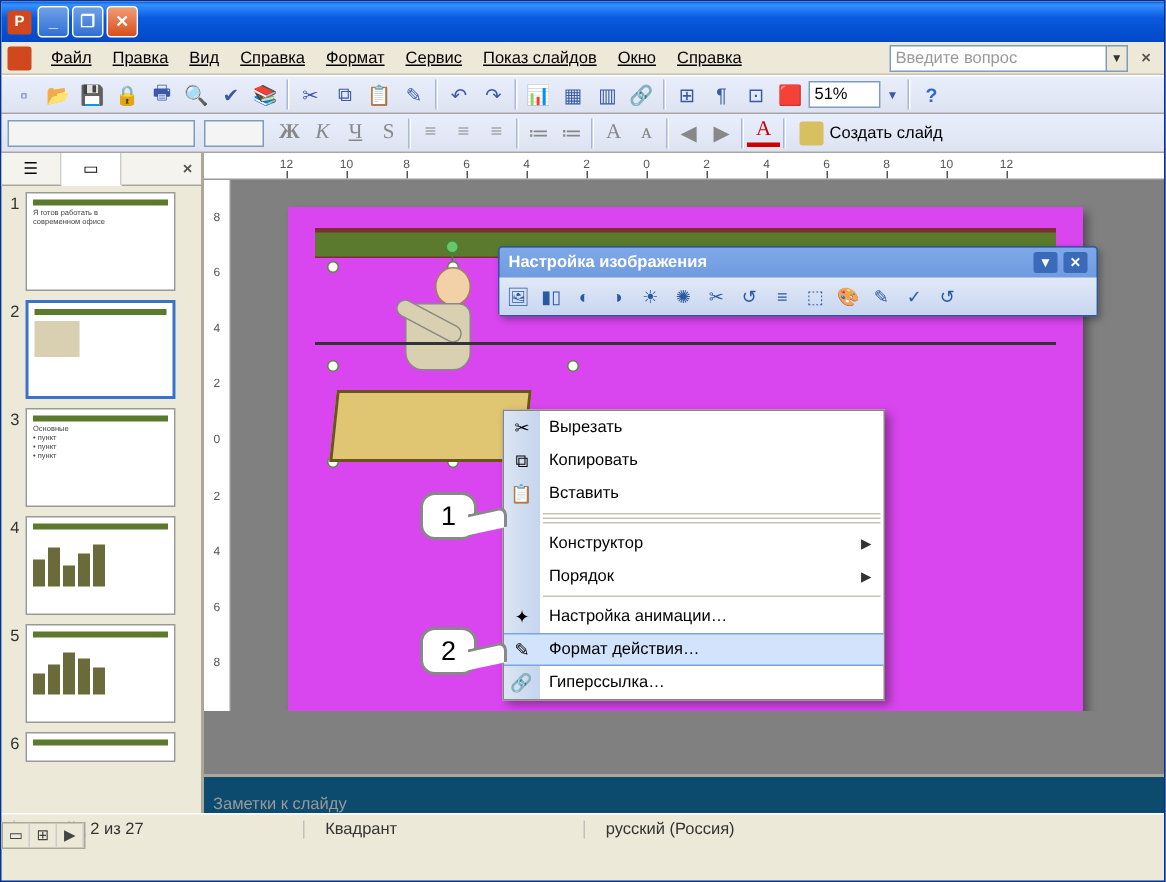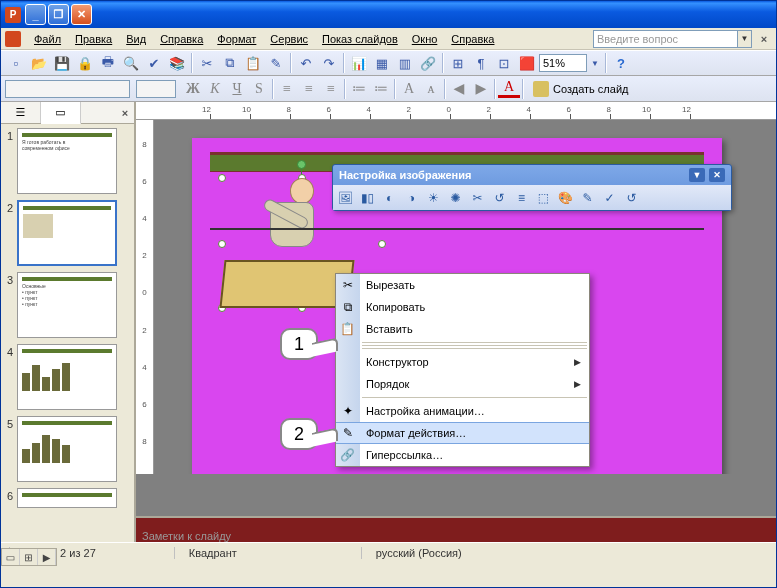--- a/index.html
+++ b/index.html
@@ -38,21 +38,21 @@
   .thumb-row { display:flex;margin-bottom:6px; }
   .thumb-num { width:14px;text-align:right;padding-right:4px;padding-top:2px;color:#333;font-size:11px; }
   .thumb { width:100px;height:66px;border:1px solid #999;background:#fff;padding:4px;position:relative;overflow:hidden; }
   .thumb.sel { border:2px solid #3973c9; }
   .thumb .bar { height:4px;background:#5b7a2e;margin-bottom:2px; }
   .thumb .txt { font-size:5px;color:#444;line-height:6px; }
   .thumb .tchart { display:flex;gap:2px;align-items:flex-end;height:30px;margin-top:8px; }
   .thumb .tchart div { width:8px;background:#6a6a3a; }
   .editor { flex:1;display:flex;flex-direction:column;background:#808080; }
   .hruler { height: 18px; background:#fff;border-bottom:1px solid #999;display:flex;overflow:hidden;padding-left:35px;font-size:8px;color:#555;align-items:flex-end; }
-  .hruler .tick { display:flex;flex-direction:column;align-items:flex-end; width:24px; }
+  .hruler .tick { display:flex;flex-direction:column;align-items:center; width:24px; }
   .hruler .tick .ln { width:1px;height:5px;background:#555; }
   .edit-mid { flex:1;display:flex;overflow:hidden; }
   .vruler { width: 18px; background:#fff;border-right:1px solid #999;display:flex;flex-direction:column;align-items:center;padding-top:20px;font-size:8px;color:#555; }
   .vruler .vt { height:21px;display:flex;flex-direction:column;align-items:center; }
   .canvas { flex:1;background:#808080;position:relative;padding:18px 0 0 38px; }
   .slide { width: 530px; height: 400px; background:#d946ef;box-shadow:3px 3px 6px rgba(0,0,0,.4);position:relative; }
   .greenbar { position:absolute;top:14px;left:18px;right:18px;height:20px;background:#5b7a2e;border-top:3px solid #7a3030;border-bottom:1px solid #7a3030; }
   .clipart { position:absolute;top:40px;left:30px;width:160px;height:130px; }
   .clipart .figure { width:100%;height:100%;position:relative; }
   .table { position:absolute;bottom:0;left:0;width:130px;height:48px;background:#e0c573;border:2px solid #6a5520;transform:skewX(-6deg); }
@@ -71,21 +71,21 @@
   .pt-arrow,.pt-close { color:#fff;font-weight:bold;background:#3a6ab8;border-radius:2px;width:16px;height:14px;display:flex;align-items:center;justify-content:center;margin-left:4px;font-size:9px; }
   .context-menu { position:absolute;top:135px;left:143px;width:255px;background:#fff;border:1px solid #8a867a;box-shadow:3px 3px 6px rgba(0,0,0,.35); }
   .cm-left { width:24px;background:linear-gradient(90deg,#dbe5f4,#c5d5ed);position:absolute;top:0;bottom:0;left:0; }
   .cm-item { height:22px;display:flex;align-items:center;padding-left:30px;position:relative;border-top:1px solid transparent;border-bottom:1px solid transparent; }
   .cm-item.hover { background:#d2e3fc;border-color:#7aa5e0; }
   .cm-ico { position:absolute;left:4px;width:16px;height:16px;display:flex;align-items:center;justify-content:center;font-size:12px; }
   .cm-sep { height:1px;background:#c8c4b4;margin:2px 2px 2px 26px; }
   .cm-arrow { margin-left:auto;margin-right:8px;font-size:9px;color:#333; }
   .callout { position:absolute;background:#fff;border:2px solid #888;border-radius:10px;width:38px;height:32px;display:flex;align-items:center;justify-content:center;font-size:18px;font-family:Arial; }
   .callout::after { content:'';position:absolute;right:-22px;top:10px;width:24px;height:12px;border-top:2px solid #888;border-right:2px solid #888;background:#fff;transform:skewY(-12deg);border-radius:0 6px 0 0; }
-  .notes { height: 21px; background:#7f1d1d;border-top:2px solid #aca899;padding:12px 6px;color:#999;margin-top:42px; }
+  .notes { height: 21px; background:#0c4a6e;border-top:2px solid #aca899;padding:12px 6px;color:#999;margin-top:42px; }
   .viewbar { position:absolute;bottom:22px;left:1px;height:18px;display:flex;background:#ece9d8;border:1px solid #aca899; }
   .vbtn { width:18px;height:16px;display:flex;align-items:center;justify-content:center;border-right:1px solid #ccc;font-size:10px;color:#444; }
   .statusbar { height:21px;background:#ece9d8;border-top:1px solid #fff;display:flex;align-items:center;padding:0 8px;font-size:11px;color:#333; }
   .statusbar .cell { border-left:1px solid #c0c0c0;padding:0 14px; }
 </style>
 </head>
 <body>
 
 <div class="titlebar">
   <div class="logo">P</div>
@@ -438,15 +438,15 @@
 </div>
 
 <div class="viewbar">
   <div class="vbtn">▭</div>
   <div class="vbtn">⊞</div>
   <div class="vbtn">▶</div>
 </div>
 
 <div class="statusbar">
   <div class="cell">Слайд 2 из 27</div>
-  <div class="cell" style="margin-left:64px;">Квадрант</div>
+  <div class="cell" style="margin-left:92px;">Квадрант</div>
   <div class="cell" style="margin-left:110px;">русский (Россия)</div>
 </div>
 
 </body></html>

